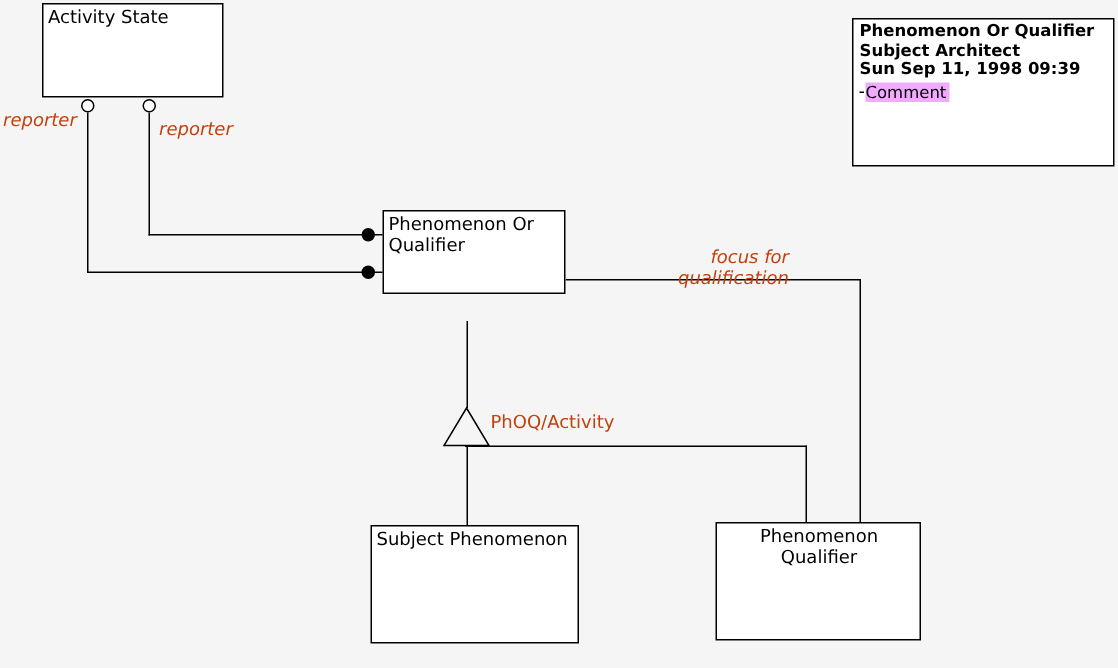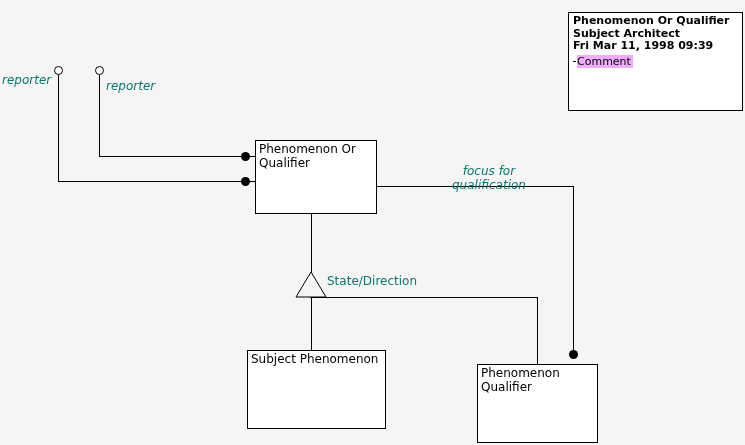--- a/index.html
+++ b/index.html
@@ -32,23 +32,23 @@
     left: 3px;
     top: 1px;
     right: 2px;
     font-size: 12px;
     line-height: 14px;
     color: #000000;
     white-space: pre-line;
   }
 
   #node-activity-state  { left: 28px;  top: 2px;   width: 121px; height: 63px; }
-  #node-phen-or-qual    { left: 255px; top: 140px; width: 122px; height: 74px; }
+  #node-phen-or-qual    { left: 255px; top: 140px; width: 122px; height: 56px; }
   #node-subject-phen    { left: 247px; top: 350px; width: 139px; height: 79px; }
-  #node-phen-qual       { left: 477px; top: 364px; width: 121px; height: 79px; }
+  #node-phen-qual       { left: 477px; top: 348px; width: 137px; height: 79px; text-align: center; }
 
   
   #title-block {
     position: absolute;
     left: 568px;
     top: 12px;
     width: 175px;
     height: 99px;
     background: #ffffff;
     border: 1px solid #000000;
@@ -119,28 +119,28 @@
     border: 1px solid #000000;
     box-sizing: border-box;
   }
   #gen-triangle-svg { position: absolute; left: 295px; top: 270px; }
 
   
   .edge-label {
     position: absolute;
     font-size: 12px;
     line-height: 14px;
-    color: #0f766e;
+    color: #c2410c;
     white-space: pre-line;
   }
   .edge-label.italic { font-style: italic; }
 
   #label-reporter      { left: 2px;   top: 73px; }
   #label-recorder      { left: 106px; top: 79px; }
-  #label-focus-for     { left: 452px; top: 164px; text-align: center; }
+  #label-focus-for     { left: 452px; top: 164px; text-align: right; }
   #label-phoq-direction{ left: 327px; top: 274px; }
 </style>
 </head>
 <body>
 
 <div id="canvas">
 
   <div class="vline" style="left:58px; top:75px; height:107px;"></div>
   <div class="hline" style="left:58px; top:181px; width:198px;"></div>
 
@@ -161,20 +161,23 @@
     <polygon points="16,2 31,27 1,27" fill="#f5f5f5" stroke="#000000" stroke-width="1"></polygon>
   </svg>
 
   <div class="dot-hollow" style="left:54px; top:66px;"></div>
   <div class="dot-hollow" style="left:95px; top:66px;"></div>
 
   <div class="dot-filled" style="left:241px; top:152px;"></div>
   <div class="dot-filled" style="left:241px; top:177px;"></div>
   <div class="dot-filled" style="left:569px; top:350px;"></div>
 
+  <div class="node" id="node-activity-state">
+    <div class="node-label">Activity State</div>
+  </div>
 
   <div class="node" id="node-phen-or-qual">
     <div class="node-label">Phenomenon Or
 Qualifier</div>
   </div>
 
   <div class="node" id="node-subject-phen">
     <div class="node-label">Subject Phenomenon</div>
   </div>
 
@@ -183,26 +186,26 @@
 Qualifier</div>
   </div>
 
   <div class="edge-label italic" id="label-reporter">reporter</div>
 
   <div class="edge-label italic" id="label-recorder">reporter</div>
 
   <div class="edge-label italic" id="label-focus-for">focus for
 qualification</div>
 
-  <div class="edge-label" id="label-phoq-direction">State/Direction</div>
+  <div class="edge-label" id="label-phoq-direction">PhOQ/Activity</div>
 
   <div id="title-block">
     <div class="t-bold">Phenomenon Or Qualifier</div>
     <div class="t-bold">Subject Architect</div>
-    <div class="t-bold">Fri Mar 11, 1998  09:39</div>
+    <div class="t-bold">Sun Sep 11, 1998  09:39</div>
     <div class="comment-sep">
       <div class="rule"></div>
       <div class="dash"></div>
       <div class="c-label">Comment</div>
     </div>
   </div>
 
 </div>
 
 </body></html>

